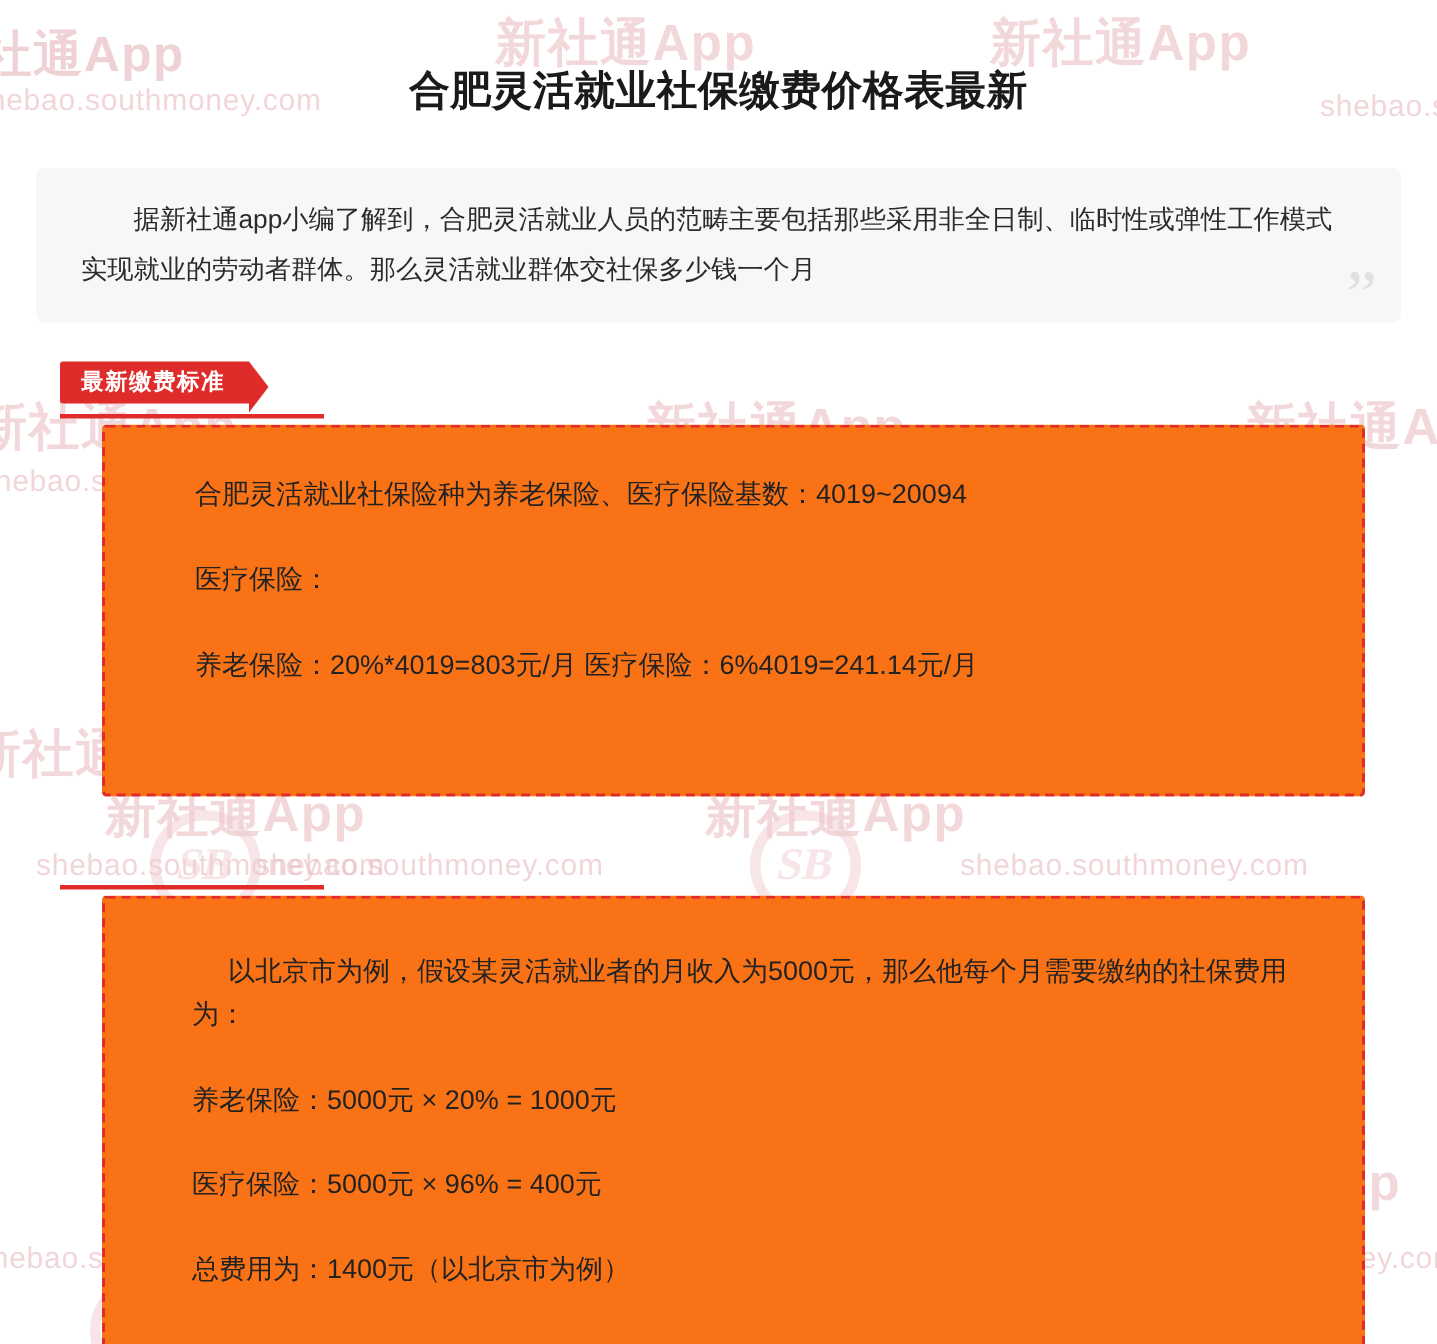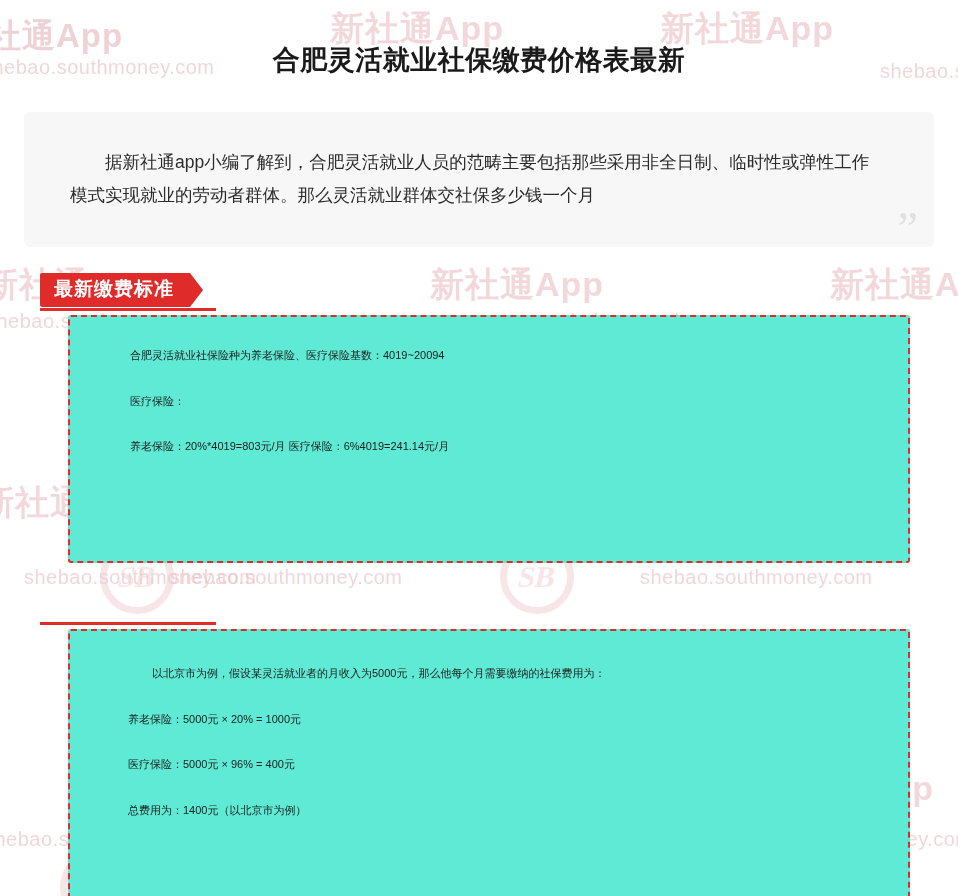--- a/index.html
+++ b/index.html
@@ -89,36 +89,36 @@
   }
   .intro-box .quote-mark {
     position: absolute;
     right: 16px;
     bottom: 2px;
     color: #e0e0e0;
     font-size: 46px;
     font-family: "Liberation Serif", serif;
     line-height: .7;
   }
-  .intro-text { text-indent: 2em; margin: 16px; }
+  .intro-text { text-indent: 2em; margin: 0; }
 
   
   .section { margin-bottom: 10px; }
   .ribbon-wrap {
     position: relative;
     height: 36px;
     margin-left: 18px;
     margin-bottom: 2px;
   }
   .ribbon {
     position: absolute;
     left: 0; top: 0;
     background: #e02b2b;
     color: #ffffff;
-    font-size: 19px;
+    font-size: 15px;
     font-weight: bold;
     letter-spacing: 1px;
     padding: 4px 16px 5px 14px;
     line-height: 1.3;
     border-radius: 2px 0 0 2px;
   }
   .ribbon::after {
     content: "";
     position: absolute;
     right: -13px;
@@ -132,25 +132,25 @@
     position: absolute;
     left: 0;
     bottom: -2px;
     width: 176px;
     height: 3px;
     background: #e02b2b;
   }
 
   .dashed-box {
     border: 2px dashed #e02b2b;
-    background: #5eead4;
+    background: #f97316;
     border-radius: 3px;
     padding: 26px 28px 26px 60px;
     margin: 6px 26px 24px 46px;
-    font-size: 11px;
+    font-size: 18px;
     line-height: 1.6;
     color: #222;
   }
   .dashed-box.box-standard { padding: 30px 28px 30px 60px; min-height: 248px; }
   .dashed-box.box-example  { padding: 34px 28px 30px 34px; min-height: 278px; }
 
   .box-line { margin: 0 0 28px 0; }
   .box-line:last-child { margin-bottom: 0; }
   .dashed-box.box-example .box-line { margin-bottom: 28px; }
   .dashed-box.box-example .box-line.first { padding-left: 24px; text-indent: 24px; }

